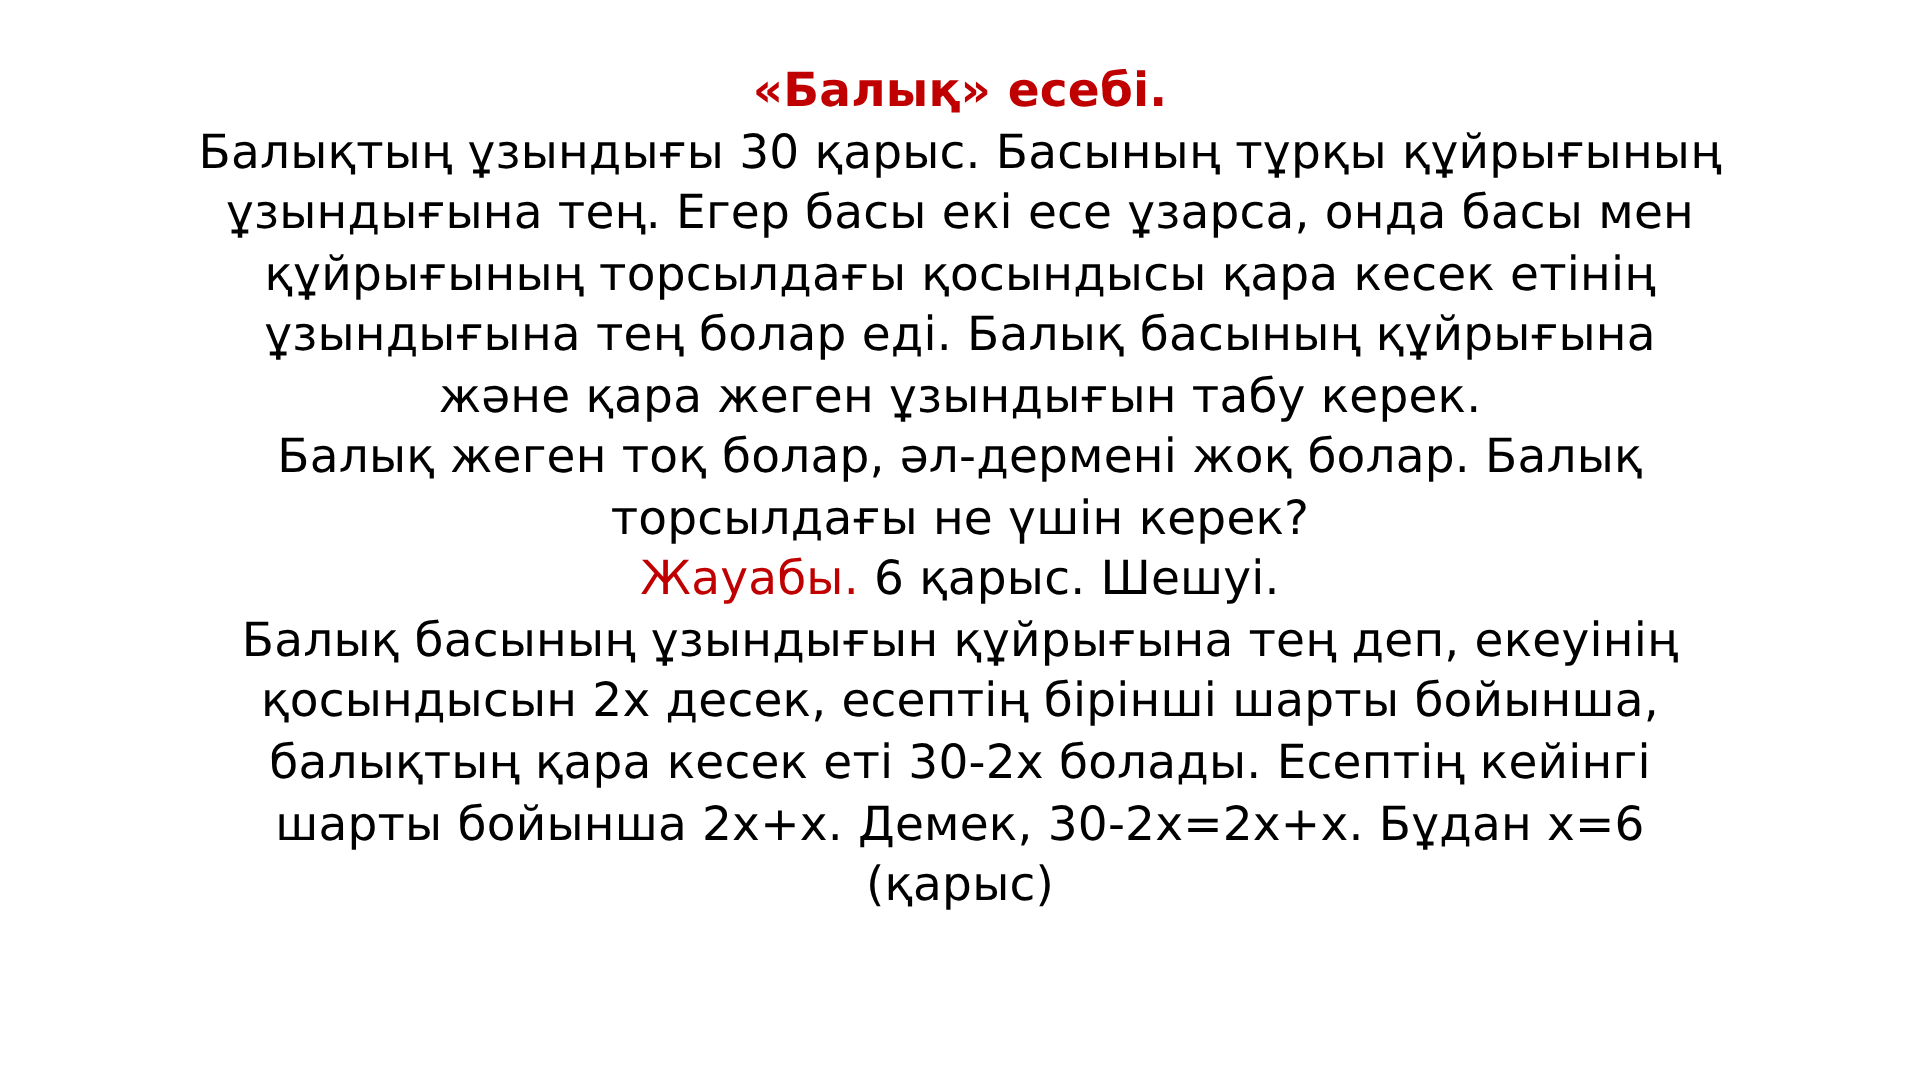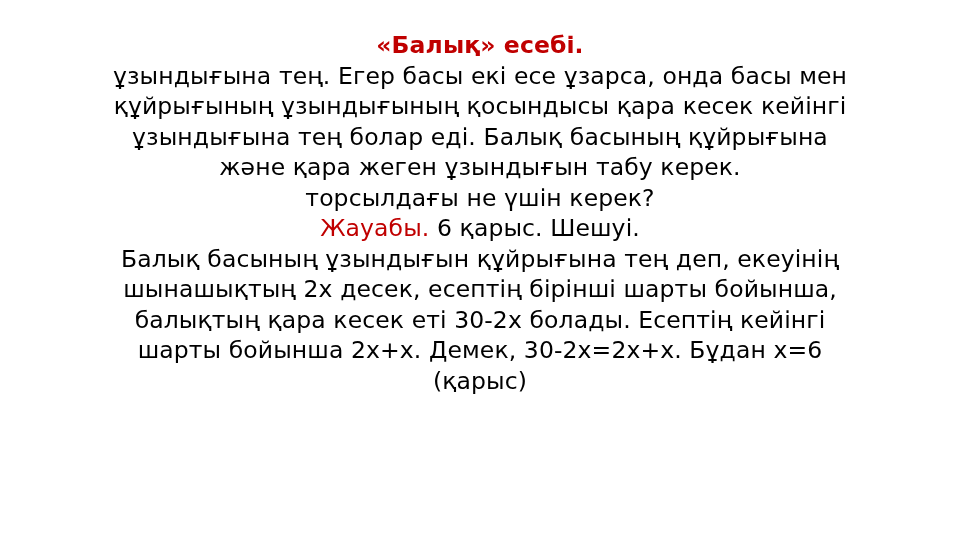--- a/index.html
+++ b/index.html
@@ -44,28 +44,30 @@
   }
 </style>
 </head>
 <body>
 
 <div class="slide">
   <div class="text-block">
 
     <span class="line title">«Балық» есебі.</span>
 
+    <span class="line">Балықтың ұзындығы 30 қарыс. Басының тұрқы құйрығының</span>
     <span class="line">ұзындығына тең. Егер басы екі есе ұзарса, онда басы мен</span>
-    <span class="line">құйрығының ұзындығының қосындысы қара кесек кейінгі</span>
+    <span class="line">құйрығының торсылдағы қосындысы қара кесек етінің</span>
     <span class="line">ұзындығына тең болар еді. Балық басының құйрығына</span>
     <span class="line">және қара жеген ұзындығын табу керек.</span>
+    <span class="line">Балық жеген тоқ болар, әл-дермені жоқ болар. Балық</span>
     <span class="line">торсылдағы не үшін керек?</span>
 
     <span class="inline-row"><span class="answer-label">Жауабы.</span> <span>6 қарыс. Шешуі.</span></span>
 
     <span class="line">Балық басының ұзындығын құйрығына тең деп, екеуінің</span>
-    <span class="line">шынашықтың 2x десек, есептің бірінші шарты бойынша,</span>
+    <span class="line">қосындысын 2x десек, есептің бірінші шарты бойынша,</span>
     <span class="line">балықтың қара кесек еті 30-2x болады. Есептің кейінгі</span>
     <span class="line">шарты бойынша 2x+x. Демек, 30-2x=2x+x. Бұдан x=6</span>
     <span class="line">(қарыс)</span>
 
   </div>
 </div>
 
 </body></html>

